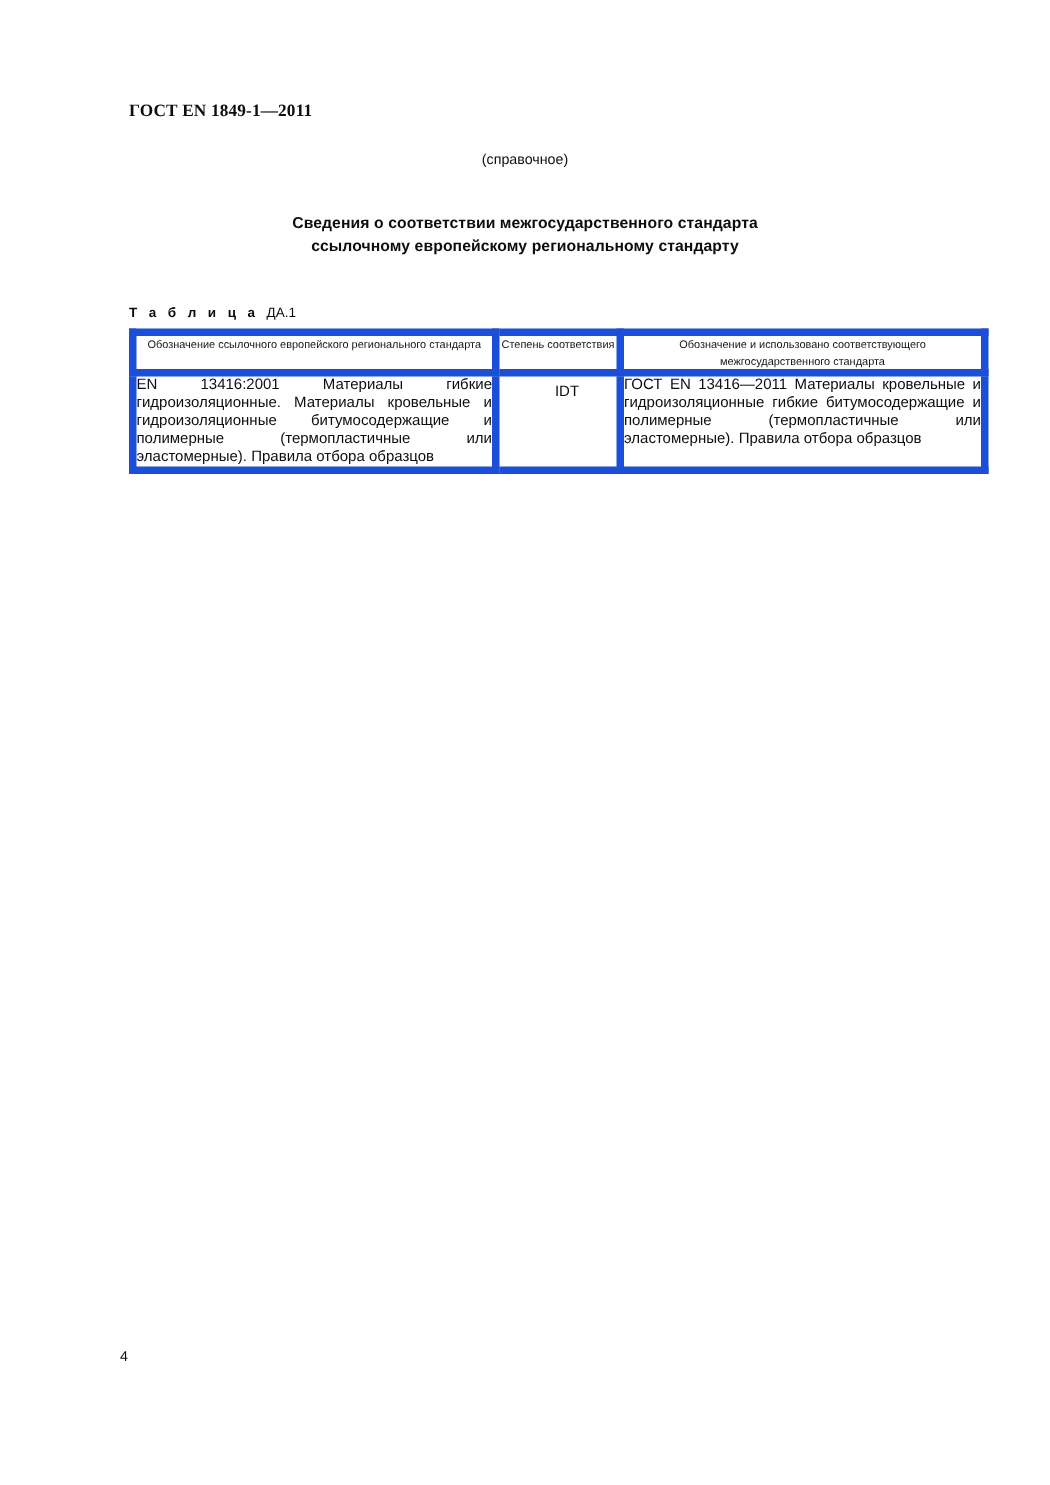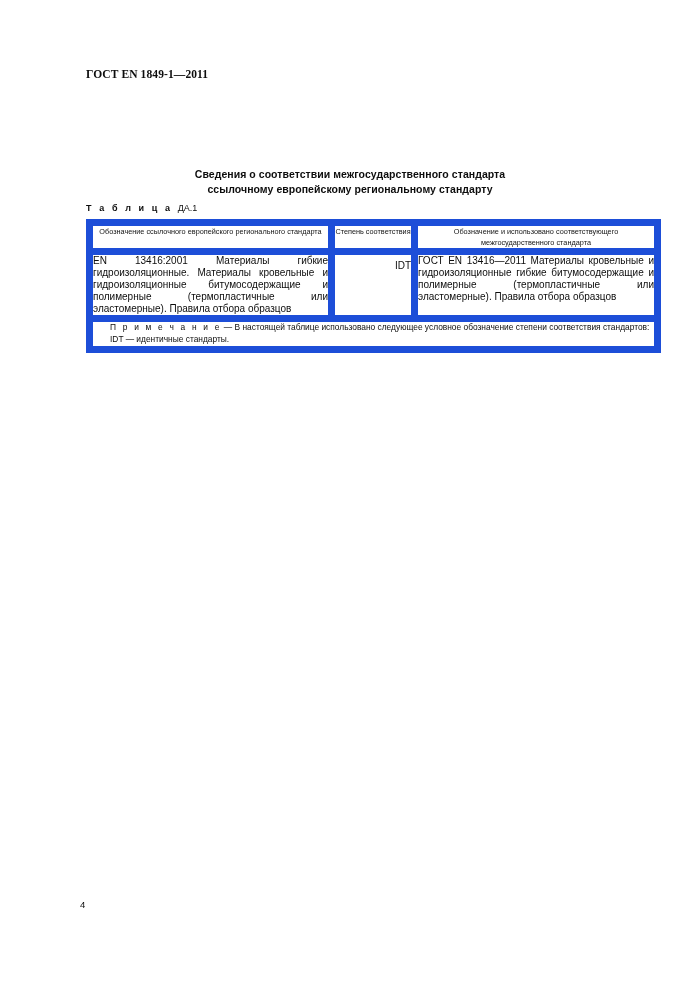--- a/index.html
+++ b/index.html
@@ -53,21 +53,21 @@
     font-size: 9.5px;
     font-weight: normal;
     line-height: 13px;
   }
 
   
   .doc-title {
     position: absolute;
     left: 0;
     right: 0;
-    top: 167px;
+    top: 142px;
     text-align: center;
     font-size: 10.5px;
     font-weight: bold;
     line-height: 15px;
     letter-spacing: 0.05px;
   }
 
   
   .table-caption {
     position: absolute;
@@ -87,21 +87,21 @@
   
   .corr-table {
     position: absolute;
     left: 86px;
     top: 219px;
     width: 568px;
     border-collapse: collapse;
     table-layout: fixed;
   }
   .corr-table td {
-    border: 7px solid #1d4ed8;
+    border: 5px solid #1d4ed8;
     vertical-align: top;
     padding: 0;
   }
 
   .col-left   { width: 242px; }
   .col-mid    { width: 83px;  }
   .col-right  { width: 243px; }
 
   .th-cell {
     text-align: center;
@@ -114,21 +114,21 @@
   .body-cell {
     font-size: 10px;
     line-height: 12.1px;
     text-align: justify;
     text-justify: inter-word;
     padding: 5px 7px 6px 7px;
     color: #0d0d0d;
     hyphens: manual;
   }
   .body-cell.center {
-    text-align: right;
+    text-align: center;
     padding-top: 5px;
     padding-left: 12px;
   }
 
   .note-cell {
     font-size: 8.4px;
     line-height: 11.6px;
     padding: 5px 7px 7px 7px;
     text-align: justify;
     text-justify: inter-word;
@@ -155,20 +155,21 @@
   }
 </style>
 </head>
 <body>
 
 <div class="page">
 
   <div class="running-head">ГОСТ EN 1849-1—2011</div>
 
   <div class="annex-block">
+    <div class="annex-sub">(справочное)</div>
   </div>
 
   <div class="doc-title">
     <div>Сведения о соответствии межгосударственного стандарта</div>
     <div>ссылочному европейскому региональному стандарту</div>
   </div>
 
   <div class="table-caption">
     <span class="spaced">Т а б л и ц а</span><span class="num">ДА.1</span>
   </div>
@@ -183,24 +184,18 @@
       <tr>
         <td class="th-cell">Обозначение ссылочного европейского регионального стандарта</td>
         <td class="th-cell">Степень соответствия</td>
         <td class="th-cell">Обозначение и использовано соответствующего межгосударственного стандарта</td>
       </tr>
       <tr>
         <td class="body-cell">EN 13416:2001 Материалы гибкие гидроизоляционные. Материалы кровельные и гидроизоляционные битумосодержащие и полимерные (термопластичные или эластомерные). Правила отбора образцов</td>
         <td class="body-cell center">IDT</td>
         <td class="body-cell">ГОСТ EN 13416—2011 Материалы кровельные и гидроизоляционные гибкие битумосодержащие и полимерные (термопластичные или эластомерные). Правила отбора образцов</td>
       </tr>
-      <tr>
-        <td class="note-cell" colspan="3">
-          <p class="note-para"><span class="note-label">П р и м е ч а н и е</span><span> — </span><span>В настоящей таблице использовано следующее условное обозначение степени соответствия стандартов:</span></p>
-          <p class="note-line2">IDT — идентичные стандарты.</p>
-        </td>
-      </tr>
     </tbody>
   </table>
 
   <div class="folio">4</div>
 
 </div>
 
 </body></html>

